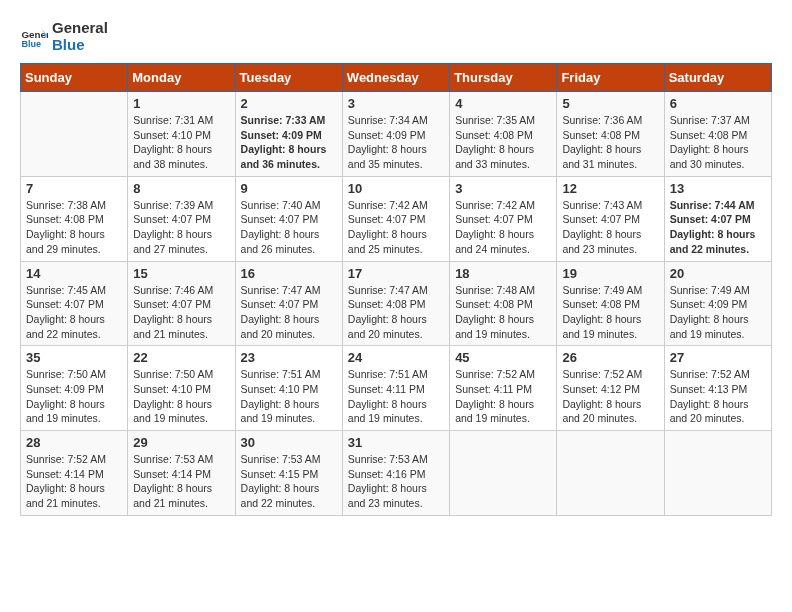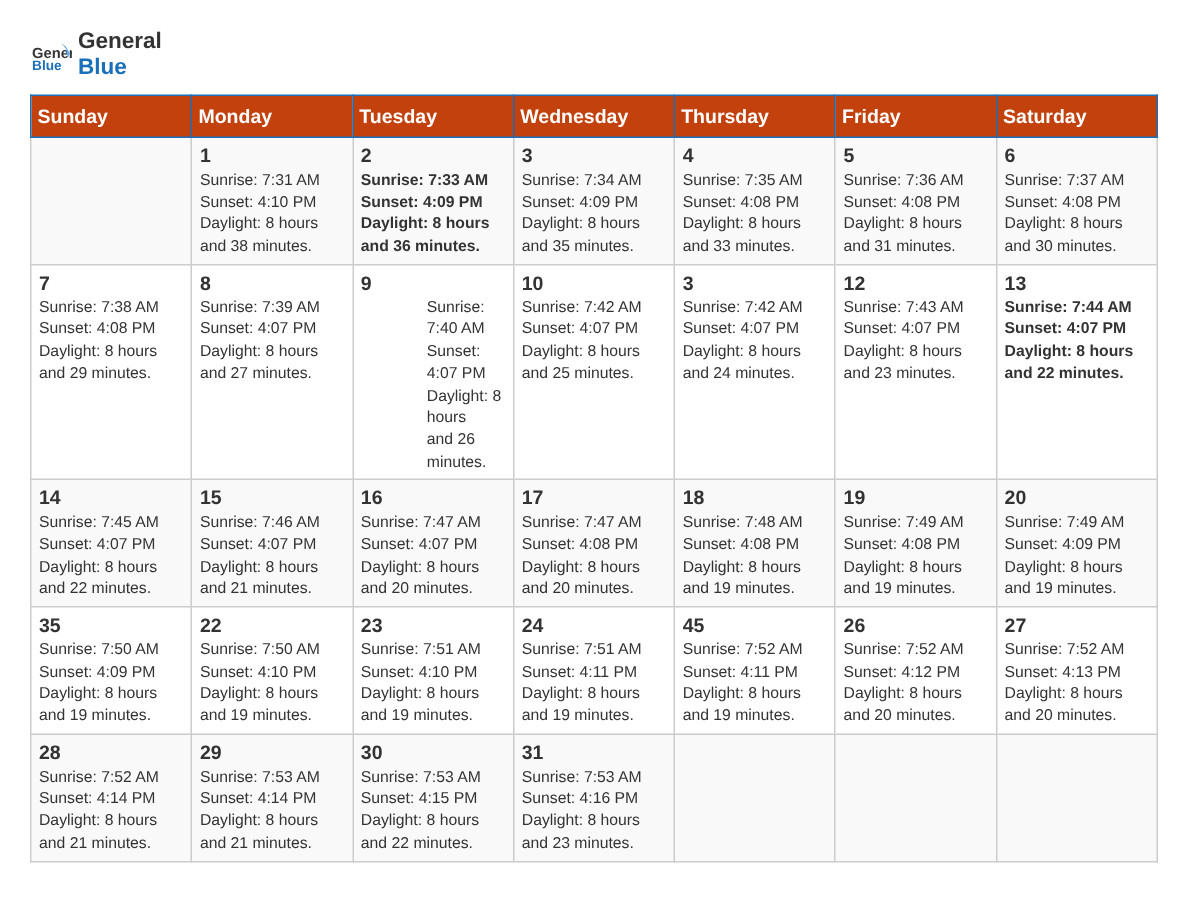--- a/index.html
+++ b/index.html
@@ -170,21 +170,21 @@
         </td>
         <td>
           <span class="day-number">8</span>
           <div class="cell-info" style="white-space: pre-line;">Sunrise: 7:39 AM
 Sunset: 4:07 PM
 Daylight: 8 hours
 and 27 minutes.</div>
         </td>
         <td>
           <span class="day-number">9</span>
-          <div class="cell-info" style="white-space: pre-line; margin-left: 44px;">Sunrise: 7:40 AM
+          <div class="cell-info" style="white-space: pre-line;">Sunrise: 7:40 AM
 Sunset: 4:07 PM
 Daylight: 8 hours
 and 26 minutes.</div>
         </td>
         <td>
           <span class="day-number">10</span>
           <div class="cell-info" style="white-space: pre-line;">Sunrise: 7:42 AM
 Sunset: 4:07 PM
 Daylight: 8 hours
 and 25 minutes.</div>

